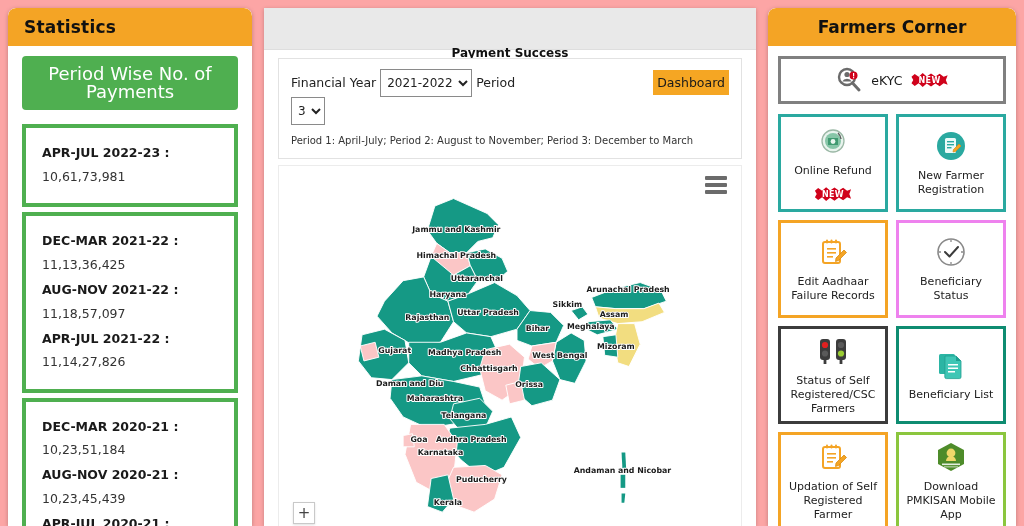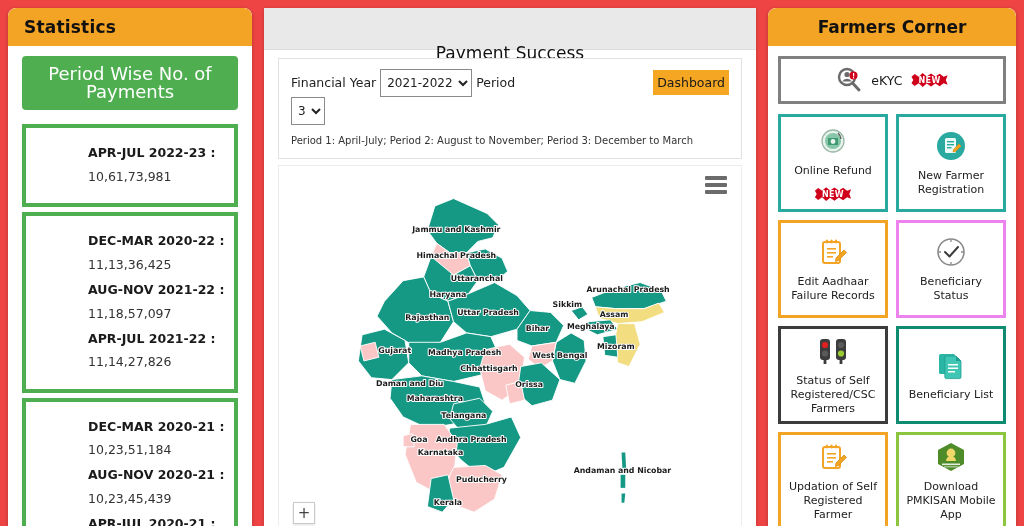--- a/index.html
+++ b/index.html
@@ -8,21 +8,21 @@
     overflow: hidden;
     background: #f2f2f2;
     font-family: "DejaVu Sans", "Liberation Sans", sans-serif;
   }
   .page {
     position: relative;
     width: 1024px; height: 526px;
     display: flex;
     gap: 6px;
     padding: 0;
-    background: #ef4444;
+    background: #fca5a5;
   }
 
   
   .card {
     background: #ffffff;
     box-shadow: 0 1px 3px rgba(0,0,0,.22);
   }
 
   
   .left-col {
@@ -65,21 +65,21 @@
   .stat-groups { margin-top: 14px; }
   .stat-group {
     background: #4FAF50;
     padding: 4px;
     margin-bottom: 5px;
   }
   .stat-group-inner {
     background: #fff;
     padding: 13px 12px 13px 16px;
   }
-  .stat-row { margin-bottom: 2px; margin-left: 46px; }
+  .stat-row { margin-bottom: 2px; }
   .stat-label {
     font-size: 12.5px; font-weight: bold; color: #1a1a1a;
     line-height: 1.9;
     white-space: nowrap;
   }
   .stat-value {
     font-size: 12.5px; color: #333;
     line-height: 1.85;
   }
 
@@ -97,21 +97,21 @@
     display: flex; flex-direction: column;
     overflow: hidden;
   }
   .mid-header {
     background: #E9E9E9;
     height: 42px;
     display:flex; align-items:center; justify-content:center;
     border-bottom: 1px solid #dedede;
   }
   .mid-header h2 {
-    font-size: 17px; font-weight: normal; color: #111; margin-top: 48px;
+    font-size: 12px; font-weight: bold; color: #111; margin-top: 48px;
   }
   .mid-inner { padding: 8px 14px 0 14px; }
   .form-box {
     border: 1px solid #e2e2e2;
     background:#fff;
     padding: 10px 12px 12px 12px;
   }
   .form-line {
     font-size: 12.5px; color: #222;
     line-height: 1.95;
@@ -264,21 +264,21 @@
               <div class="stat-group-inner">
                 <div class="stat-row">
                   <div class="stat-label">APR-JUL 2022-23  :</div>
                   <div class="stat-value">10,61,73,981</div>
                 </div>
               </div>
             </div>
             <div class="stat-group">
               <div class="stat-group-inner">
                 <div class="stat-row">
-                  <div class="stat-label">DEC-MAR 2020-22  :</div>
+                  <div class="stat-label">DEC-MAR 2021-22  :</div>
                   <div class="stat-value">11,13,36,425</div>
                 </div>
                 <div class="stat-row">
                   <div class="stat-label">AUG-NOV 2021-22  :</div>
                   <div class="stat-value">11,18,57,097</div>
                 </div>
                 <div class="stat-row">
                   <div class="stat-label">APR-JUL 2021-22  :</div>
                   <div class="stat-value">11,14,27,826</div>
                 </div>

